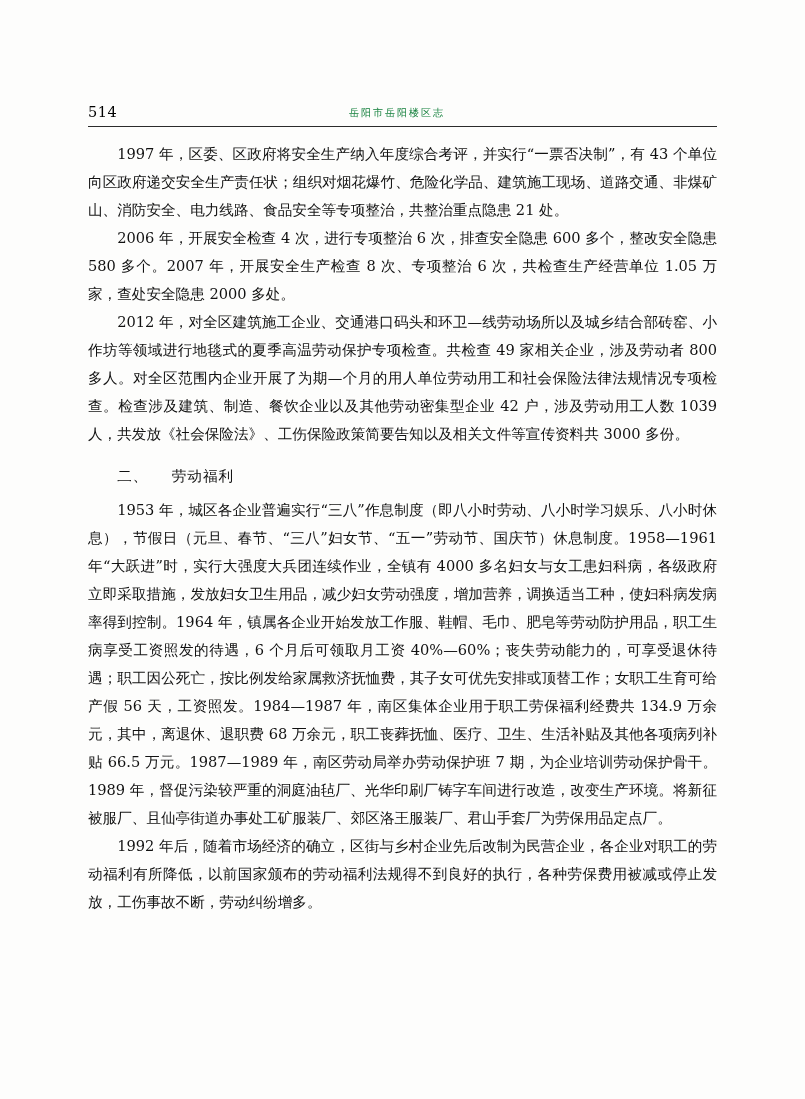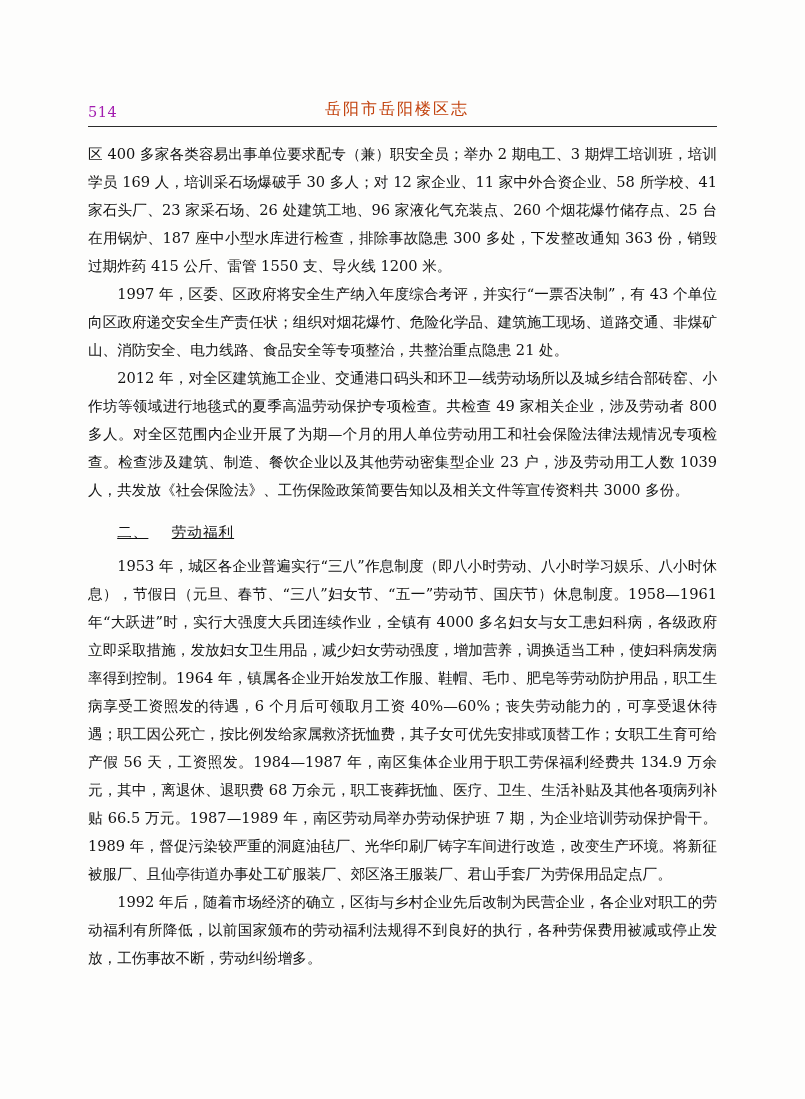--- a/index.html
+++ b/index.html
@@ -26,30 +26,30 @@
     top: 92px;
     left: 88px;
     right: 88px;
     height: 28px;
     display: flex;
     align-items: flex-end;
   }
   .header-page-number {
     font-size: 14.5px;
     letter-spacing: 0.5px;
-    color: #a21caf;
+    color: #000000;
     flex: 0 0 auto;
     font-family: "DejaVu Serif", "Liberation Serif", serif;
   }
   .header-title {
     flex: 1 1 auto;
     text-align: center;
-    font-size: 16px;
+    font-size: 10px;
     letter-spacing: 2px;
-    color: #c2410c;
+    color: #15803d;
     margin-left: -40px;
   }
   .header-rule {
     position: absolute;
     top: 126px;
     left: 88px;
     right: 88px;
     border-top: 1px solid #2b2b2b;
     height: 0;
   }
@@ -68,42 +68,41 @@
     margin: 0 0 0 0;
     text-indent: 2em;
   }
   .para.no-indent {
     text-indent: 0;
   }
   .section-heading {
     margin: 14px 0 6px 0;
     text-indent: 2em;
     letter-spacing: 1px;
-    text-decoration: underline;
   }
   .section-heading .gap {
     display: inline-block;
     width: 1.6em;
   }
 </style>
 </head>
 <body>
 
 <div class="page">
 
   <div class="header">
     <div class="header-page-number">514</div>
     <div class="header-title">岳阳市岳阳楼区志</div>
   </div>
   <div class="header-rule"></div>
 
   <div class="content">
-    <p class="para no-indent">区 400 多家各类容易出事单位要求配专（兼）职安全员；举办 2 期电工、3 期焊工培训班，培训学员 169 人，培训采石场爆破手 30 多人；对 12 家企业、11 家中外合资企业、58 所学校、41 家石头厂、23 家采石场、26 处建筑工地、96 家液化气充装点、260 个烟花爆竹储存点、25 台在用锅炉、187 座中小型水库进行检查，排除事故隐患 300 多处，下发整改通知 363 份，销毁过期炸药 415 公斤、雷管 1550 支、导火线 1200 米。</p>
     <p class="para">1997 年，区委、区政府将安全生产纳入年度综合考评，并实行“一票否决制”，有 43 个单位向区政府递交安全生产责任状；组织对烟花爆竹、危险化学品、建筑施工现场、道路交通、非煤矿山、消防安全、电力线路、食品安全等专项整治，共整治重点隐患 21 处。</p>
-    <p class="para">2012 年，对全区建筑施工企业、交通港口码头和环卫—线劳动场所以及城乡结合部砖窑、小作坊等领域进行地毯式的夏季高温劳动保护专项检查。共检查 49 家相关企业，涉及劳动者 800 多人。对全区范围内企业开展了为期—个月的用人单位劳动用工和社会保险法律法规情况专项检查。检查涉及建筑、制造、餐饮企业以及其他劳动密集型企业 23 户，涉及劳动用工人数 1039 人，共发放《社会保险法》、工伤保险政策简要告知以及相关文件等宣传资料共 3000 多份。</p>
+    <p class="para">2006 年，开展安全检查 4 次，进行专项整治 6 次，排查安全隐患 600 多个，整改安全隐患 580 多个。2007 年，开展安全生产检查 8 次、专项整治 6 次，共检查生产经营单位 1.05 万家，查处安全隐患 2000 多处。</p>
+    <p class="para">2012 年，对全区建筑施工企业、交通港口码头和环卫—线劳动场所以及城乡结合部砖窑、小作坊等领域进行地毯式的夏季高温劳动保护专项检查。共检查 49 家相关企业，涉及劳动者 800 多人。对全区范围内企业开展了为期—个月的用人单位劳动用工和社会保险法律法规情况专项检查。检查涉及建筑、制造、餐饮企业以及其他劳动密集型企业 42 户，涉及劳动用工人数 1039 人，共发放《社会保险法》、工伤保险政策简要告知以及相关文件等宣传资料共 3000 多份。</p>
 
     <p class="section-heading"><span>二、</span><span class="gap"></span><span>劳动福利</span></p>
 
     <p class="para">1953 年，城区各企业普遍实行“三八”作息制度（即八小时劳动、八小时学习娱乐、八小时休息），节假日（元旦、春节、“三八”妇女节、“五一”劳动节、国庆节）休息制度。1958—1961 年“大跃进”时，实行大强度大兵团连续作业，全镇有 4000 多名妇女与女工患妇科病，各级政府立即采取措施，发放妇女卫生用品，减少妇女劳动强度，增加营养，调换适当工种，使妇科病发病率得到控制。1964 年，镇属各企业开始发放工作服、鞋帽、毛巾、肥皂等劳动防护用品，职工生病享受工资照发的待遇，6 个月后可领取月工资 40%—60%；丧失劳动能力的，可享受退休待遇；职工因公死亡，按比例发给家属救济抚恤费，其子女可优先安排或顶替工作；女职工生育可给产假 56 天，工资照发。1984—1987 年，南区集体企业用于职工劳保福利经费共 134.9 万余元，其中，离退休、退职费 68 万余元，职工丧葬抚恤、医疗、卫生、生活补贴及其他各项病列补贴 66.5 万元。1987—1989 年，南区劳动局举办劳动保护班 7 期，为企业培训劳动保护骨干。1989 年，督促污染较严重的洞庭油毡厂、光华印刷厂铸字车间进行改造，改变生产环境。将新征被服厂、且仙亭街道办事处工矿服装厂、郊区洛王服装厂、君山手套厂为劳保用品定点厂。</p>
     <p class="para">1992 年后，随着市场经济的确立，区街与乡村企业先后改制为民营企业，各企业对职工的劳动福利有所降低，以前国家颁布的劳动福利法规得不到良好的执行，各种劳保费用被减或停止发放，工伤事故不断，劳动纠纷增多。</p>
   </div>
 
 </div>
 
 </body></html>

